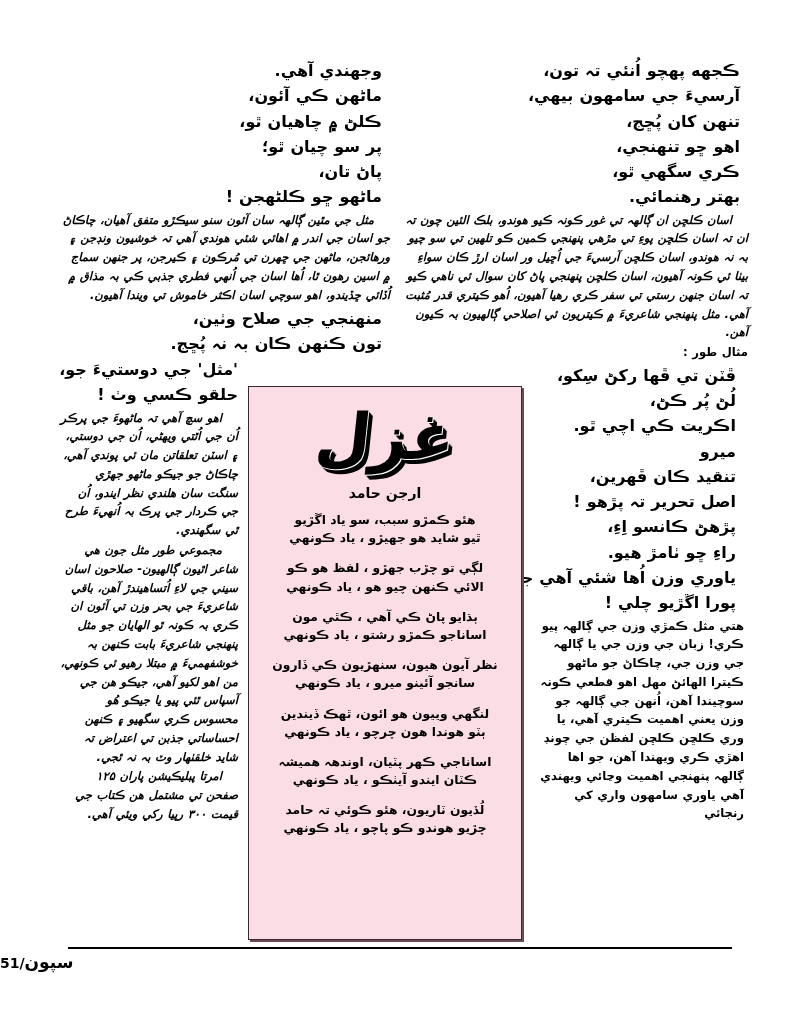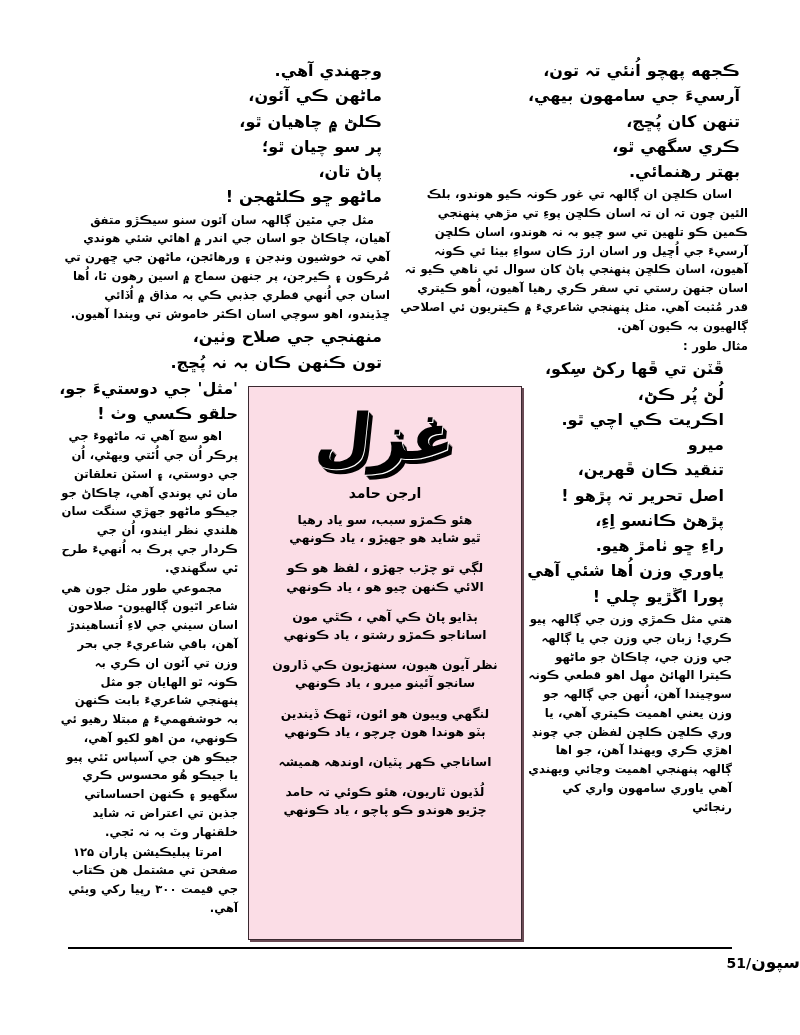--- a/index.html
+++ b/index.html
@@ -48,41 +48,41 @@
     width: 348px;
   }
   .col-left {
     top: 57px;
     right: 410px;
     width: 330px;
   }
 
   .para { margin: 0 0 0 0; }
   .para + .para { margin-top: 1px; }
-  .indent { text-indent: 16px; }
+  .indent { text-indent: 16px; font-style: italic; }
 
   
   .verse-block {
     direction: rtl;
     text-align: right;
     margin: 1px 0 1px 0;
     padding-right: 8px;
   }
   .verse-block .vline {
     display: block;
     white-space: nowrap;
     font-weight: bold;
     font-size: 16px;
     line-height: 1.58;
   }
   .verse-center { text-align: center; }
 
   
   .narrow-left { width: 178px; margin-right: auto; margin-left: 0; }
-  .narrow-right { width: 208px; margin-left: auto; margin-right: 16px; text-align: right; }
+  .narrow-right { width: 208px; margin-left: auto; margin-right: 4px; text-align: right; }
 
   
   .ghazal-box {
     position: absolute;
     left: 248px;
     top: 386px;
     width: 274px;
     height: 554px;
     background: #fbdde6;
     border: 1px solid #3a2930;
@@ -137,21 +137,21 @@
     top: 947px;
     width: 664px;
     height: 0;
     border-top: 2.5px solid #000000;
   }
   .footer {
     position: absolute;
     left: 0;
     top: 952px;
     width: 800px;
-    text-align: right;
+    text-align: left;
     direction: rtl;
   }
   .footer-text {
     font-size: 17px;
     font-weight: bold;
     letter-spacing: 0.5px;
   }
   .footer-page {
     font-size: 14px;
     font-weight: bold;
@@ -162,20 +162,21 @@
 
 <div class="page">
 
   <div class="col col-right">
 
 
     <div class="verse-block verse-center">
       <span class="vline">ڪجهه پهچو اُنئي تہ تون،</span>
       <span class="vline">آرسيءَ جي سامهون بيهي،</span>
       <span class="vline">تنهن کان پُڇج،</span>
+      <span class="vline">اهو ڇو تنهنجي،</span>
       <span class="vline">ڪري سگهي ٿو،</span>
       <span class="vline">بهتر رهنمائي.</span>
     </div>
 
     <p class="para rtl indent">اسان ڪلڇن ان ڳالهہ تي غور ڪونہ ڪيو هوندو، بلڪ الئين چون تہ ان تہ اسان ڪلڇن پوءِ تي مڙهي پنهنجي ڪمين ڪو تلهين تي سو چيو بہ نہ هوندو، اسان ڪلڇن آرسيءَ جي اُڇيل ور اسان ارڙ ڪان سواءِ بيٺا ئي ڪونہ آهيون، اسان ڪلڇن پنهنجي پاڻ کان سوال ئي ناهي ڪيو تہ اسان جنهن رستي تي سفر ڪري رهيا آهيون، اُهو ڪيتري قدر مُثبت آهي. مثل پنهنجي شاعريءَ ۾ ڪيتريون ئي اصلاحي ڳالهيون بہ ڪيون آهن.</p>
 
     <p class="para rtl">مثال طور :</p>
 
     <div class="verse-block verse-center narrow-right">
       <span class="vline">ڦٽن تي ڦها رکڻ سِکو،</span>
@@ -223,41 +224,42 @@
     <p class="para rtl indent narrow-left">امرتا پبليڪيشن پاران ۱۲۵ صفحن تي مشتمل هن ڪتاب جي قيمت ۳۰۰ رپيا رکي ويئي آهي.</p>
   </div>
 
   <div class="ghazal-box">
 
     <div class="ghazal-title">غزل</div>
 
     <div class="ghazal-author">ارجن حامد</div>
 
     <div class="couplet">
-      <span class="gline">هئو ڪمڙو سبب، سو ياد رهيا</span>
+      <span class="gline">هئو ڪمڙو سبب، سو ياد اڱڙيو</span>
       <span class="gline">ٿيو شايد هو جهيڙو ، ياد ڪونهي</span>
     </div>
     <div class="couplet">
       <span class="gline">لڳي تو چڙب جهڙو ، لفظ هو ڪو</span>
       <span class="gline">الائي ڪنهن چيو هو ، ياد ڪونهي</span>
     </div>
     <div class="couplet">
       <span class="gline">ٻڌايو پاڻ ڪي آهي ، ڪٿي مون</span>
       <span class="gline">اساناجو ڪمڙو رشتو ، ياد ڪونهي</span>
     </div>
     <div class="couplet">
       <span class="gline">نظر آيون هيون، سنهڙيون ڪي ڏارون</span>
       <span class="gline">سانجو آئينو ميرو ، ياد ڪونهي</span>
     </div>
     <div class="couplet">
       <span class="gline">لنگهي وييون هو ائون، ٿهڪ ڏيندين</span>
       <span class="gline">ٻٽو هوندا هون چرچو ، ياد ڪونهي</span>
     </div>
     <div class="couplet">
       <span class="gline">اساناجي ڪهر پٽيان، اوندهہ هميشہ</span>
+      <span class="gline">ڪٽان ايندو آيٺڪو ، ياد ڪونهي</span>
     </div>
     <div class="couplet">
       <span class="gline">لُڏيون ٽاريون، هئو ڪوئي تہ حامد</span>
       <span class="gline">چڙيو هوندو ڪو پاچو ، ياد ڪونهي</span>
     </div>
   </div>
 
   <div class="footer-rule"></div>
   <div class="footer">
     <span class="footer-text">سپون</span><span class="footer-page">/</span><span class="footer-page">51</span>

